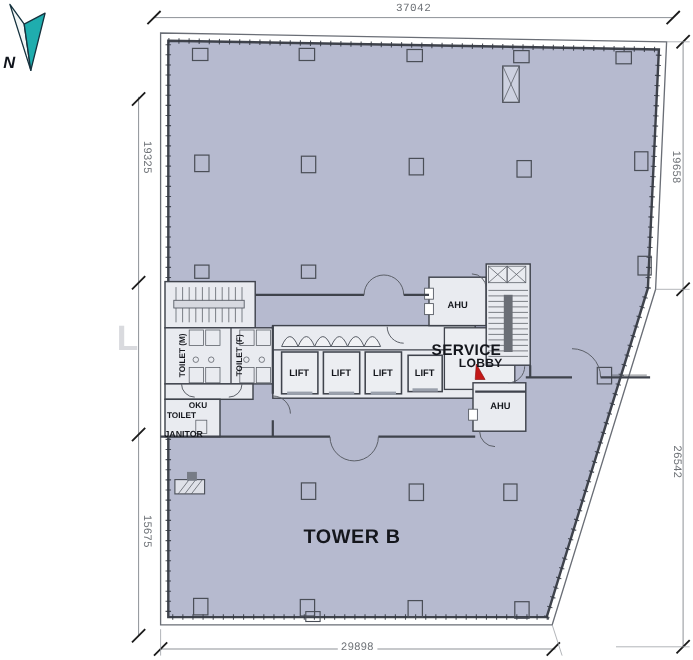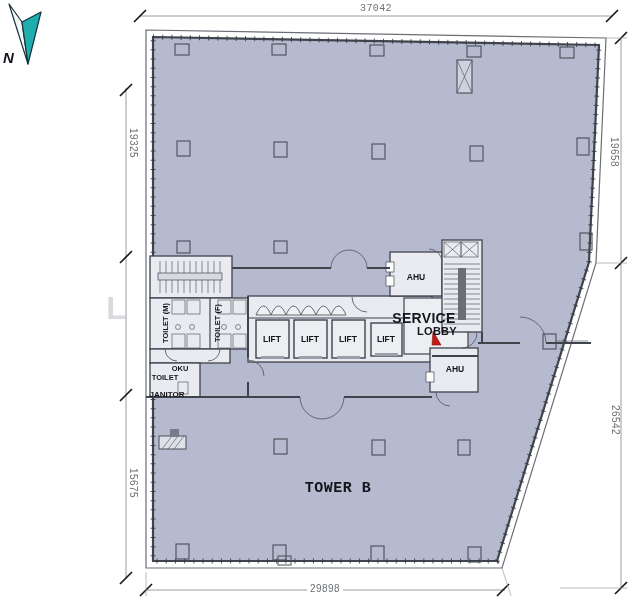--- a/index.html
+++ b/index.html
@@ -188,14 +188,14 @@
   <span class="lbl" style="left:272px;top:339px;font-size:8.5px;">LIFT</span>
   <span class="lbl" style="left:310px;top:339px;font-size:8.5px;">LIFT</span>
   <span class="lbl" style="left:348px;top:339px;font-size:8.5px;">LIFT</span>
   <span class="lbl" style="left:386px;top:339px;font-size:8.5px;">LIFT</span>
 
   <span class="lbl" style="left:424px;top:318px;font-size:14px;letter-spacing:.3px;">SERVICE</span>
   <span class="lbl" style="left:437px;top:331px;font-size:11px;letter-spacing:.3px;">LOBBY</span>
   <span class="lbl" style="left:416px;top:277px;font-size:8.5px;">AHU</span>
   <span class="lbl" style="left:455px;top:369px;font-size:8.5px;">AHU</span>
 
-  <span class="lbl" style="left:338px;top:488px;font-size:15px;letter-spacing:.5px;font-family:Liberation Mono, monospace;">TOWER B</span>
+  <span class="lbl" style="left:320px;top:488px;font-size:18px;letter-spacing:.5px;">TOWER B</span>
 </div>
 
 </body></html>

